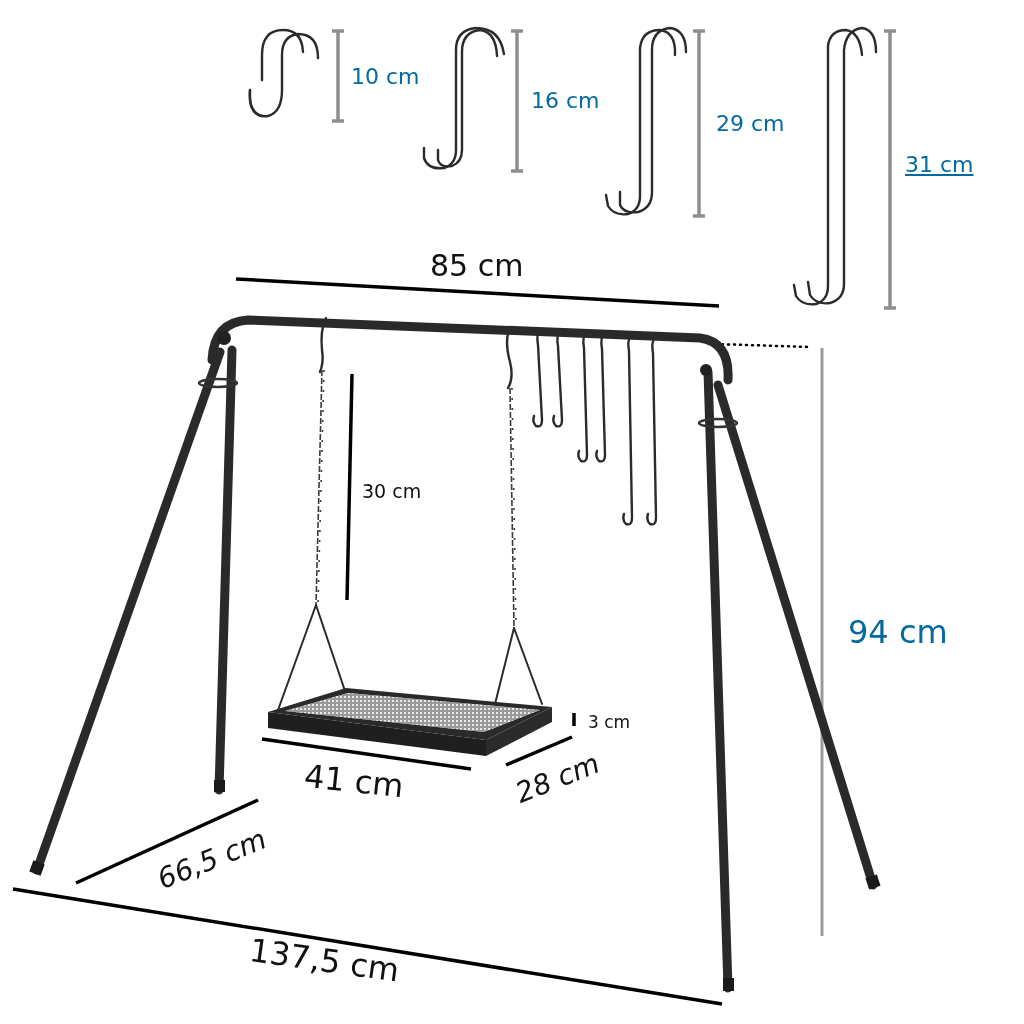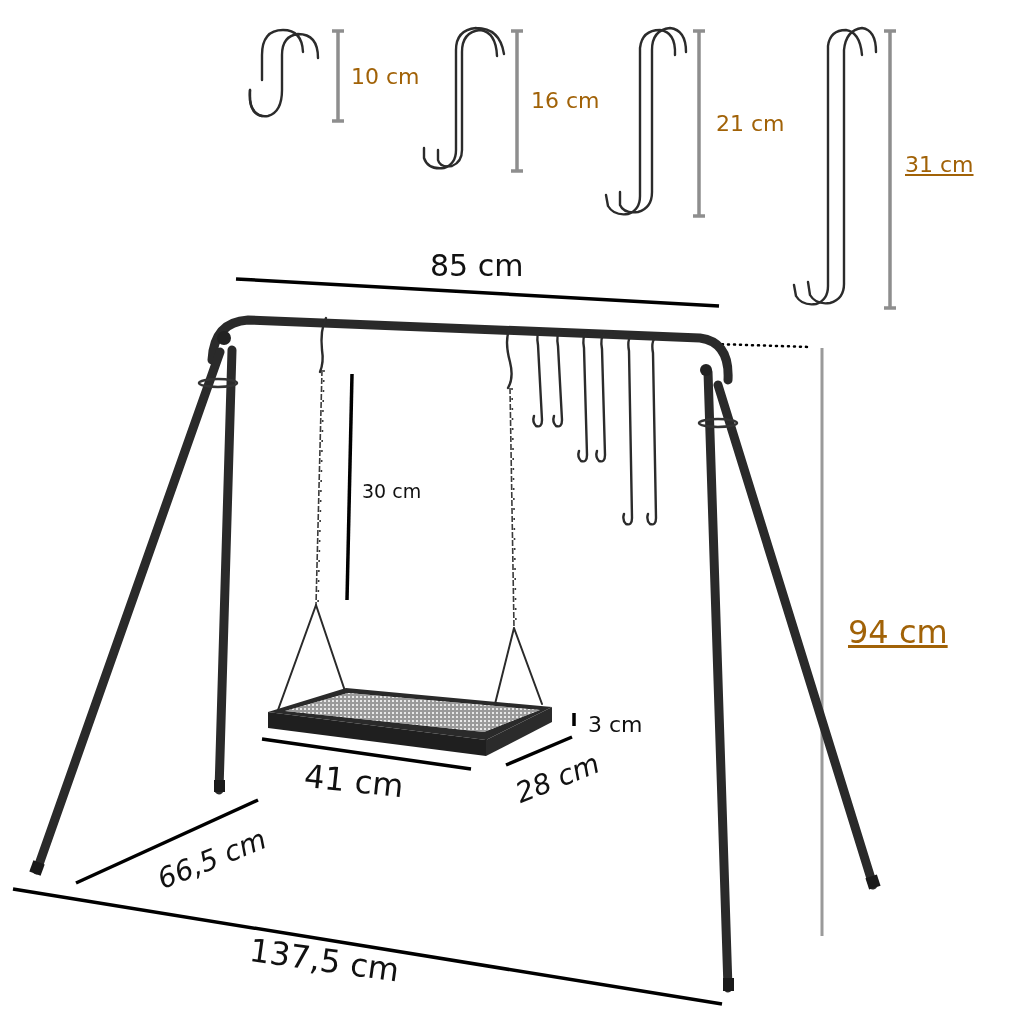--- a/index.html
+++ b/index.html
@@ -4,21 +4,21 @@
   <style>
     html, body { margin: 0; padding: 0; background: #ffffff; }
     body { width: 1024px; height: 1024px; overflow: hidden; position: relative; font-family: "DejaVu Sans", sans-serif; }
     #canvas { position: absolute; left: 0; top: 0; width: 1024px; height: 1024px; }
     .frame { stroke: #2a2a2a; fill: none; stroke-linecap: round; stroke-linejoin: round; }
     .hook { stroke: #2b2b2b; fill: none; stroke-width: 2.4; stroke-linecap: round; }
     .chain { stroke: #3a3a3a; fill: none; stroke-width: 1.6; }
     .dim-black { stroke: #000; stroke-width: 3.5; stroke-linecap: butt; }
     .dim-gray { stroke: #8e8e8e; stroke-width: 3.5; }
     .lbl { position: absolute; white-space: nowrap; font-family: "DejaVu Sans", sans-serif; line-height: 1; }
-    .lbl.gray { color: #a16207; }
+    .lbl.gray { color: #0369a1; }
     .lbl.black { color: #111; }
     .lbl.ital { font-style: italic; }
   </style>
 </head>
 <body>
 
 <svg id="canvas" viewBox="0 0 1024 1024" xmlns="http://www.w3.org/2000/svg">
 
   <g>
     <path class="hook" d="M262 80 L262 55 Q262 30 283 30 Q302 30 303 52 M250 90 L250 100 Q252 118 268 116 Q282 112 282 90 L282 55 Q282 36 298 34 Q318 34 318 58"></path>
@@ -113,23 +113,23 @@
     <path class="hook" d="M560 331 Q556 335 558 346 L562 420 Q562 428 556 426 Q552 422 554 416"></path>
     <path class="hook" d="M586 333 Q582 337 584 348 L587 455 Q587 463 581 461 Q577 457 579 451"></path>
     <path class="hook" d="M604 334 Q600 338 602 349 L605 455 Q605 463 599 461 Q595 457 597 451"></path>
     <path class="hook" d="M631 336 Q627 340 629 351 L632 518 Q632 526 626 524 Q622 520 624 514"></path>
     <path class="hook" d="M655 338 Q651 342 653 353 L656 518 Q656 526 650 524 Q646 520 648 514"></path>
   </g>
 </svg>
 
 <div class="lbl gray" style="left:351px; top:66px; font-size:22px;">10 cm</div>
 <div class="lbl gray" style="left:531px; top:90px; font-size:22px;">16 cm</div>
-<div class="lbl gray" style="left:716px; top:113px; font-size:22px;">21 cm</div>
+<div class="lbl gray" style="left:716px; top:113px; font-size:22px;">29 cm</div>
 <div class="lbl gray" style="left:905px; top:154px; font-size:22px;text-decoration:underline;">31 cm</div>
 
 <div class="lbl black" style="left:430px; top:251px; font-size:30px;">85 cm</div>
 <div class="lbl black" style="left:362px; top:482px; font-size:19px;">30 cm</div>
-<div class="lbl black" style="left:588px; top:714px; font-size:22px;">3 cm</div>
+<div class="lbl black" style="left:588px; top:714px; font-size:17px;">3 cm</div>
 <div class="lbl black" style="left:306px; top:760px; font-size:32px; transform:rotate(6deg); transform-origin:left top;">41 cm</div>
 <div class="lbl black ital" style="left:512px; top:782px; font-size:28px; transform:rotate(-22deg); transform-origin:left top;">28 cm</div>
 <div class="lbl black ital" style="left:154px; top:868px; font-size:28px; transform:rotate(-22deg); transform-origin:left top;">66,5 cm</div>
 <div class="lbl black" style="left:252px; top:934px; font-size:32px; transform:rotate(8deg); transform-origin:left top;">137,5 cm</div>
-<div class="lbl gray" style="left:848px; top:616px; font-size:32px;text-decoration:underline;">94 cm</div>
+<div class="lbl gray" style="left:848px; top:616px; font-size:32px;">94 cm</div>
 
 </body></html>

